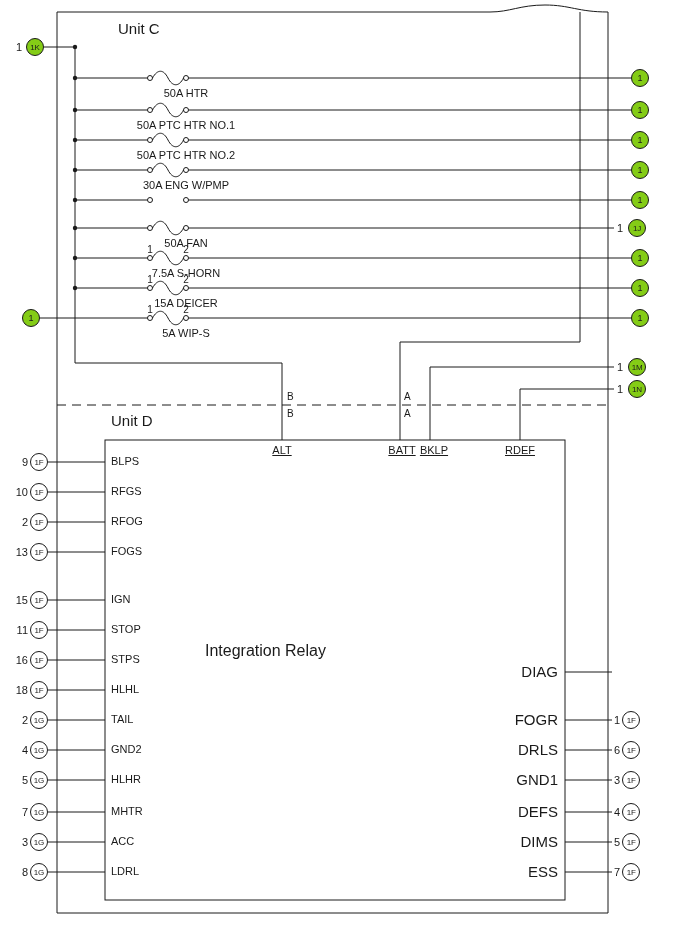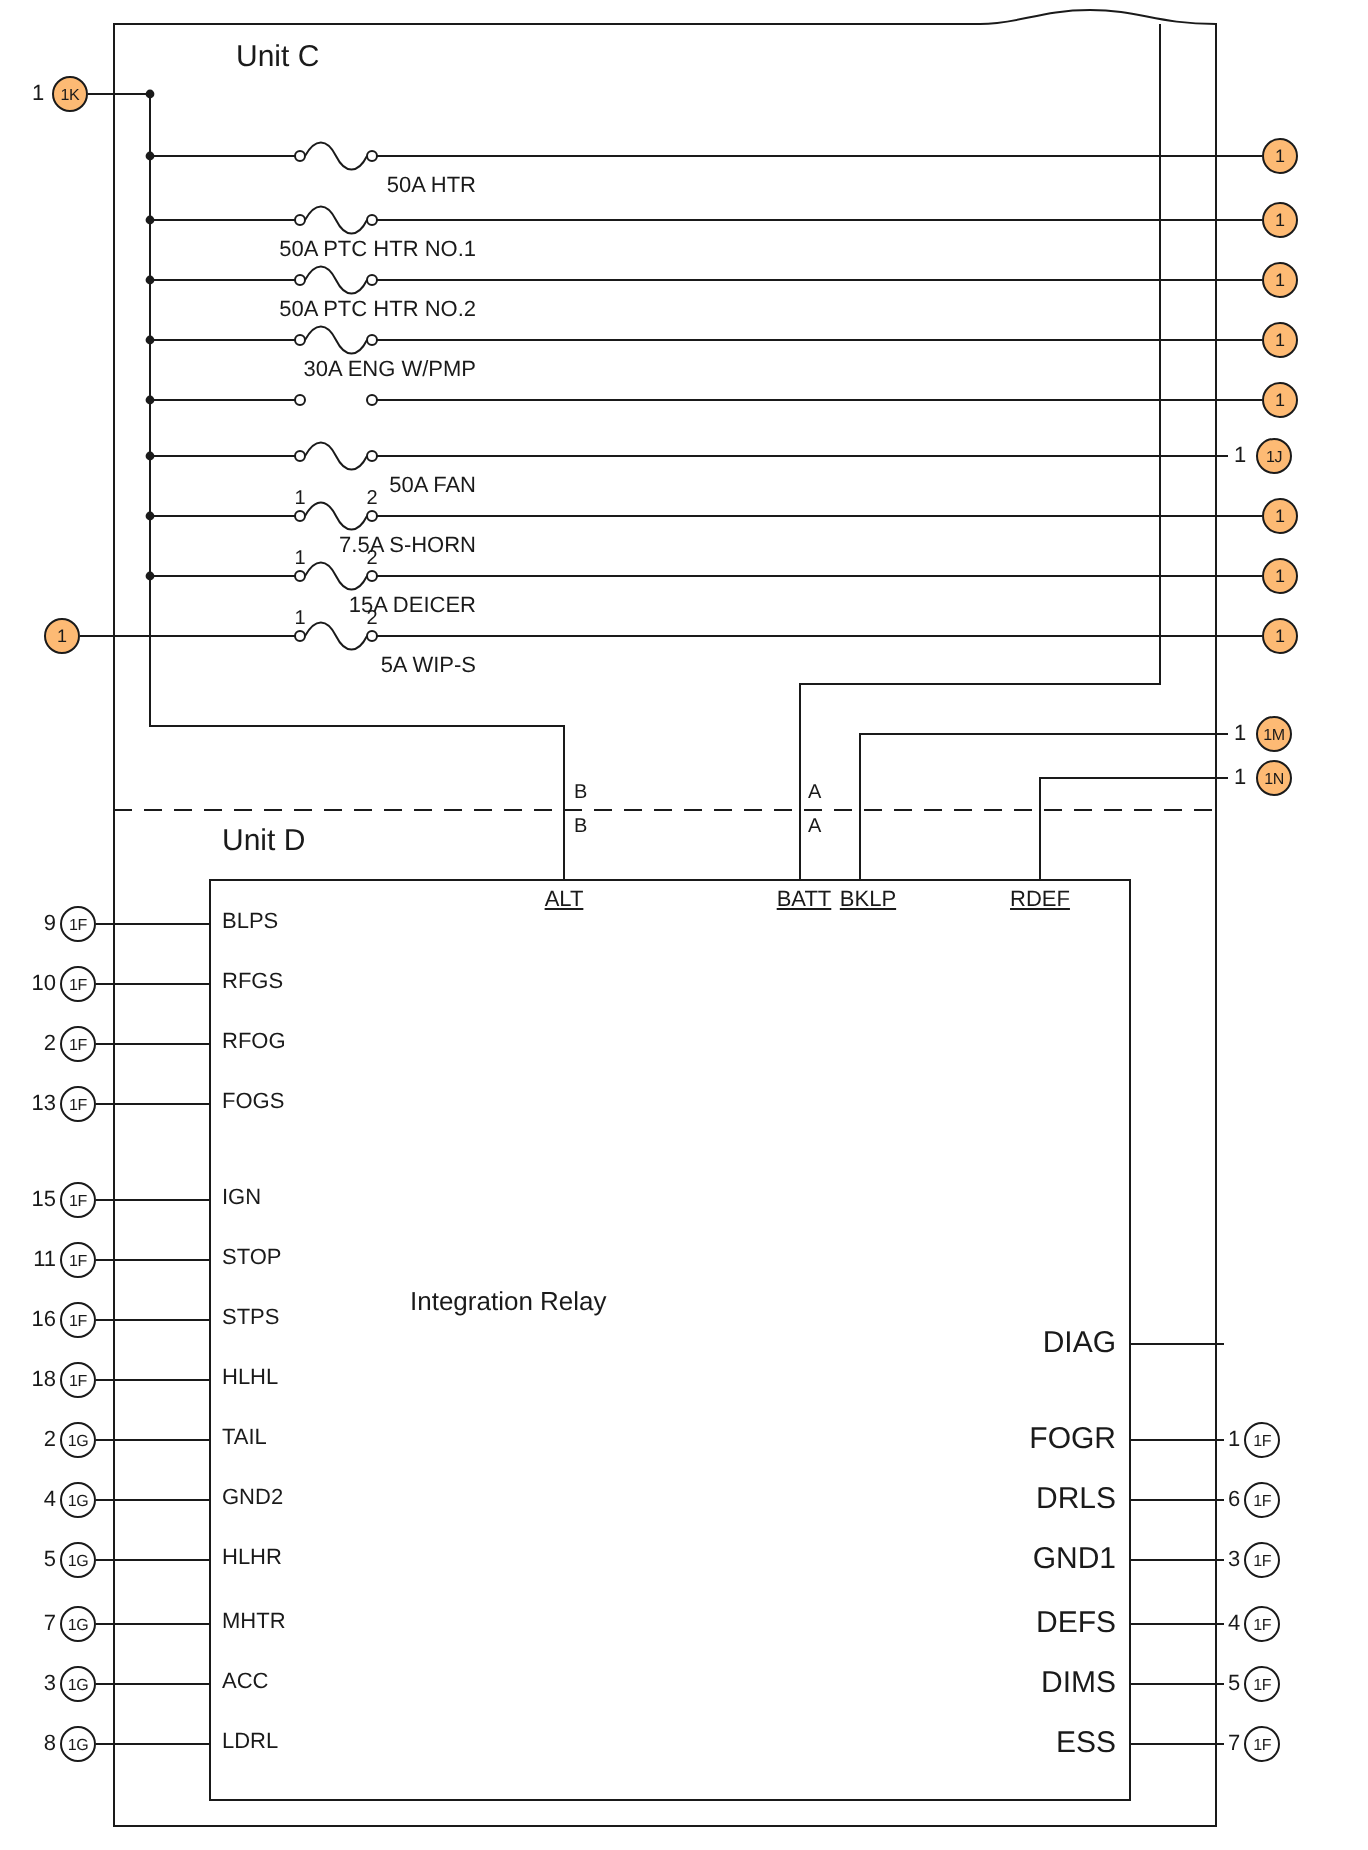--- a/index.html
+++ b/index.html
@@ -1,38 +1,38 @@
 <!DOCTYPE html>
 <html><head>
 <meta charset="utf-8">
 <style>
   html,body{margin:0;padding:0;background:#fff;}
   .canvas{position:relative;width:684px;height:925px;background:#fff;
           font-family:"Liberation Sans",sans-serif;color:#1a1a1a;overflow:hidden;}
   .canvas svg{position:absolute;left:0;top:0;}
   .lbl{position:absolute;font-size:11px;line-height:13px;white-space:nowrap;text-decoration:underline;}
   .t15{position:absolute;font-size:15px;line-height:17px;white-space:nowrap;}
-  .flabel{position:absolute;left:98px;width:140px;text-align:right;font-size:11px;line-height:13px;}
+  .flabel{position:absolute;left:116px;width:140px;text-align:center;font-size:11px;line-height:13px;}
   .tnum{position:absolute;width:12px;text-align:center;font-size:10px;line-height:12px;}
   .mark{position:absolute;font-size:10px;line-height:12px;}
   .abadge{position:absolute;box-sizing:border-box;width:18px;height:18px;border:1px solid #1a1a1a;
           border-radius:50%;display:flex;align-items:center;justify-content:center;
-          font-size:9px;background:#fdba74;}
+          font-size:9px;background:#84cc16;}
   .brow{position:absolute;display:flex;align-items:center;gap:2px;}
   .brow-l{left:4px;width:44px;justify-content:flex-end;}
   .brow-r{left:614px;}
   .badge{box-sizing:border-box;flex:0 0 auto;width:18px;height:18px;border:1px solid #1a1a1a;
          border-radius:50%;display:flex;align-items:center;justify-content:center;
          font-size:9px;background:#fff;}
   .b2{font-size:8px;letter-spacing:-0.2px;}
   .pnum{font-size:11px;line-height:14px;}
   .apnum{position:absolute;font-size:11px;line-height:14px;}
   .rpin{position:absolute;left:493px;width:65px;text-align:right;font-size:15px;line-height:13px;}
   .lpin{position:absolute;left:111px;font-size:11px;line-height:13px;white-space:nowrap;}
-  .cname{position:absolute;left:205px;font-size:13px;line-height:15px;white-space:nowrap;}
+  .cname{position:absolute;left:205px;font-size:16px;line-height:15px;white-space:nowrap;}
   .note{position:absolute;left:612px;top:650px;width:72px;font-size:10px;line-height:12px;}
 </style>
 </head>
 <body>
 
 <div class="canvas">
 
   <svg width="684" height="925" viewBox="0 0 684 925">
     <g stroke="#1a1a1a" stroke-width="1" fill="none">
       <g>

